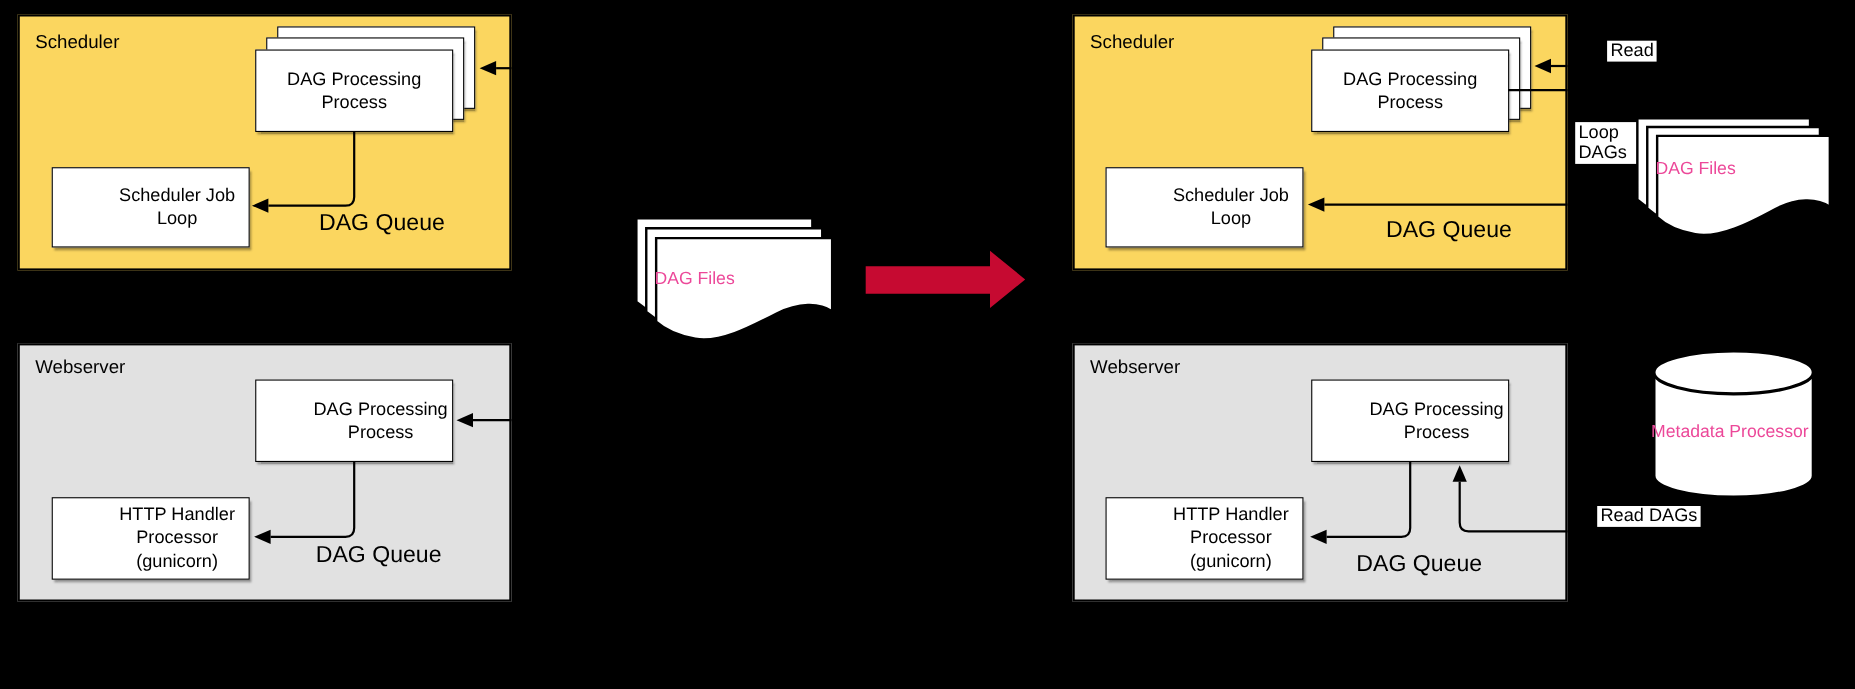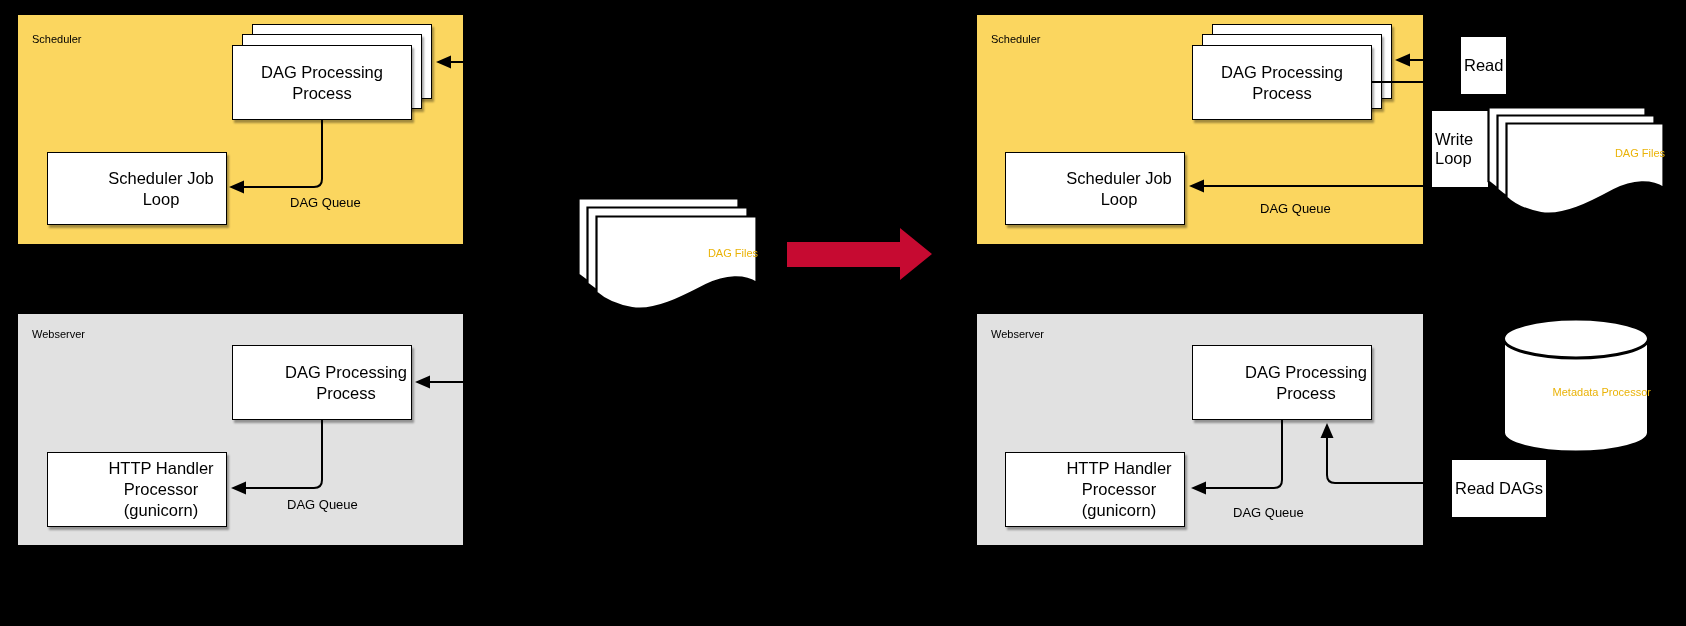--- a/index.html
+++ b/index.html
@@ -4,44 +4,44 @@
 <style>
   html,body{margin:0;padding:0;background:#000;}
   .stage{
     position:relative;width:1686px;height:626px;overflow:hidden;
     background:var(--bg,#000);
     font-family:"Liberation Sans",sans-serif;color:#000;
   }
   .panel{position:absolute;box-sizing:border-box;border:2px solid var(--stroke,#000);}
   .p-yellow{background:var(--yellow,#FBD65F);}
   .p-gray{background:var(--gray,#E1E1E1);}
-  .ptitle{position:absolute;font-size:11px;line-height:20px;white-space:nowrap;}
+  .ptitle{position:absolute;font-size:17px;line-height:20px;white-space:nowrap;}
   .node{
     position:absolute;box-sizing:border-box;
     background:var(--white,#fff);border:1.6px solid var(--stroke,#000);
     box-shadow:2px 3px 2px rgba(0,0,0,0.35);
     display:flex;align-items:center;justify-content:center;
     text-align:center;font-size:16.5px;line-height:21px;padding-left:48px;
   }
   .page{
     position:absolute;box-sizing:border-box;width:180px;height:75px;
     background:var(--white,#fff);border:1.6px solid var(--stroke,#000);
     box-shadow:2px 3px 2px rgba(0,0,0,0.35);
     display:flex;align-items:center;justify-content:center;
     text-align:center;font-size:16.5px;line-height:21px;
   }
-  .lbl{position:absolute;font-size:13px;line-height:20px;white-space:nowrap;}
+  .lbl{position:absolute;font-size:21px;line-height:20px;white-space:nowrap;}
   .chip{
     position:absolute;background:#fff;color:#000;
-    font-size:16.5px;line-height:19px;padding:19px 3px;
+    font-size:16.5px;line-height:19px;padding:0 3px;
   }
   .arrow,.shape{position:absolute;}
   .shape-text{
-    position:absolute;font-size:11px;line-height:21px;
-    text-align:right;color:#eab308;
+    position:absolute;font-size:16px;line-height:21px;
+    text-align:left;color:#ec4899;
   }
   svg{display:block;overflow:visible;}
 </style>
 </head>
 <body>
 
 <div class="stage">
 
   <div class="panel p-yellow" style="left:16px;top:13px;width:449px;height:233px;"></div>
   <div class="panel p-gray" style="left:16px;top:312px;width:449px;height:235px;"></div>
@@ -161,21 +161,21 @@
   </div>
 
   <div class="arrow" style="left:1319px;top:421px;">
     <svg width="106" height="72" viewBox="0 0 106 72">
       <path d="M106,62 H16 Q8,62 8,54 V17" stroke="var(--stroke)" stroke-width="2" fill="none"></path>
       <polygon points="8,2 1.5,17 14.5,17" fill="var(--stroke)"></polygon>
     </svg>
   </div>
 
   <div class="chip" style="left:1461px;top:37px;">Read</div>
-  <div class="chip" style="left:1432px;top:111px;width:50px;">Write Loop</div>
+  <div class="chip" style="left:1432px;top:111px;width:50px;">Loop DAGs</div>
   <div class="chip" style="left:1452px;top:460px;">Read DAGs</div>
 
   <div class="shape" style="left:1487px;top:106px;">
     <svg width="178" height="110" viewBox="0 0 178 110">
       <g fill="var(--white)" stroke="var(--stroke)" stroke-width="2.2">
         <path d="M1.5,1.5 H158.5 V66 C147,58 128,58 109,68 C85,81 58,95 36,91 C22,88.5 10,83.5 1.5,75.5 Z"></path>
         <path transform="translate(9,8)" d="M1.5,1.5 H158.5 V66 C147,58 128,58 109,68 C85,81 58,95 36,91 C22,88.5 10,83.5 1.5,75.5 Z"></path>
         <path transform="translate(18,16)" d="M1.5,1.5 H158.5 V66 C147,58 128,58 109,68 C85,81 58,95 36,91 C22,88.5 10,83.5 1.5,75.5 Z"></path>
       </g>
     </svg>

